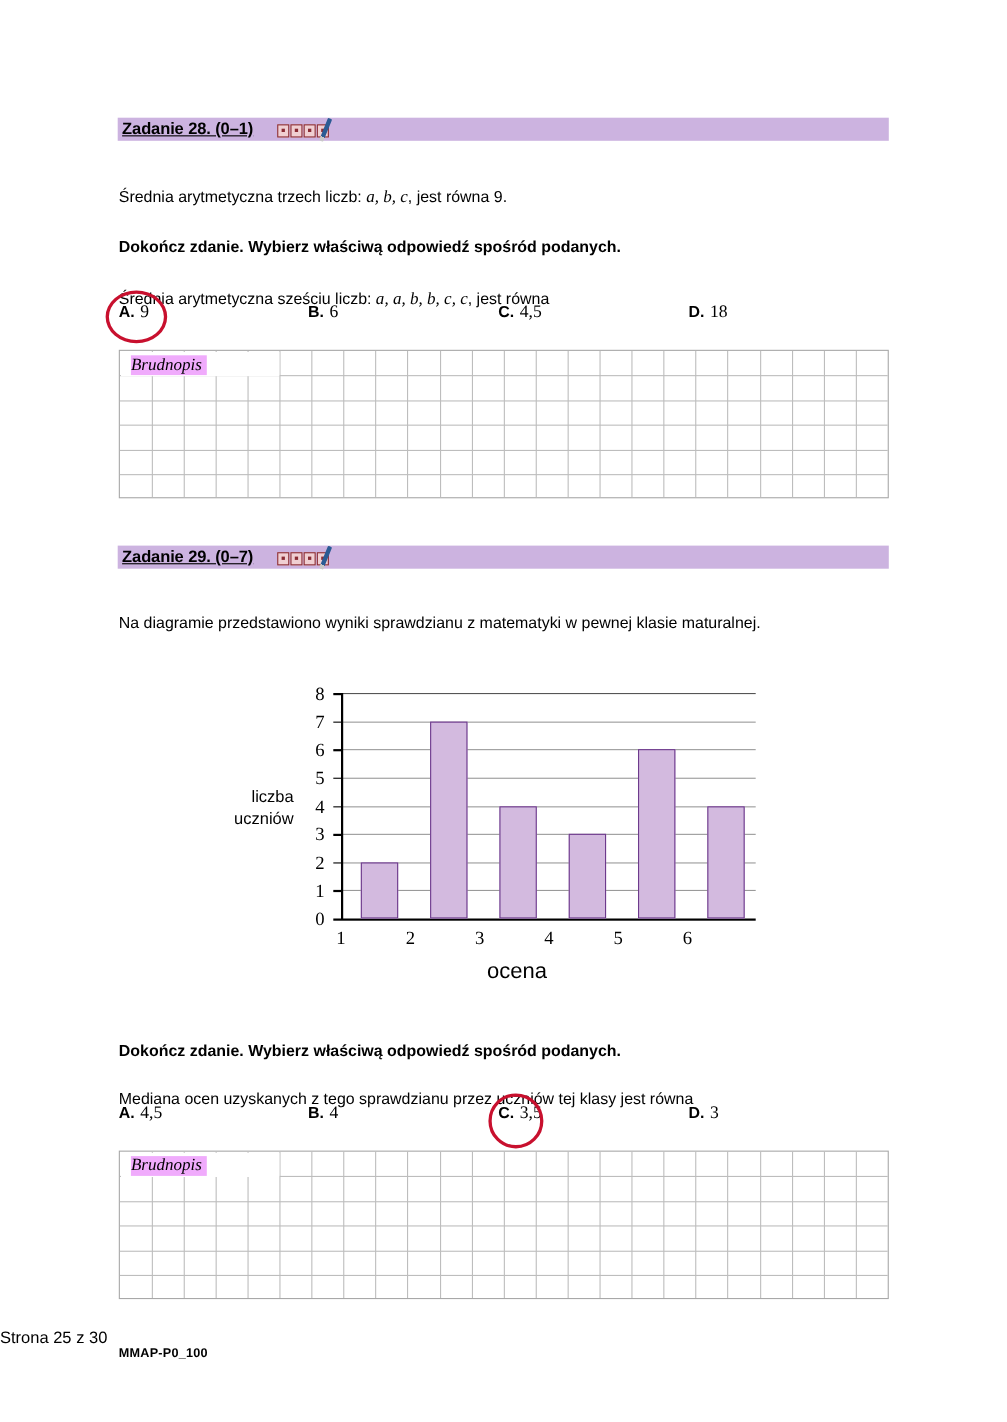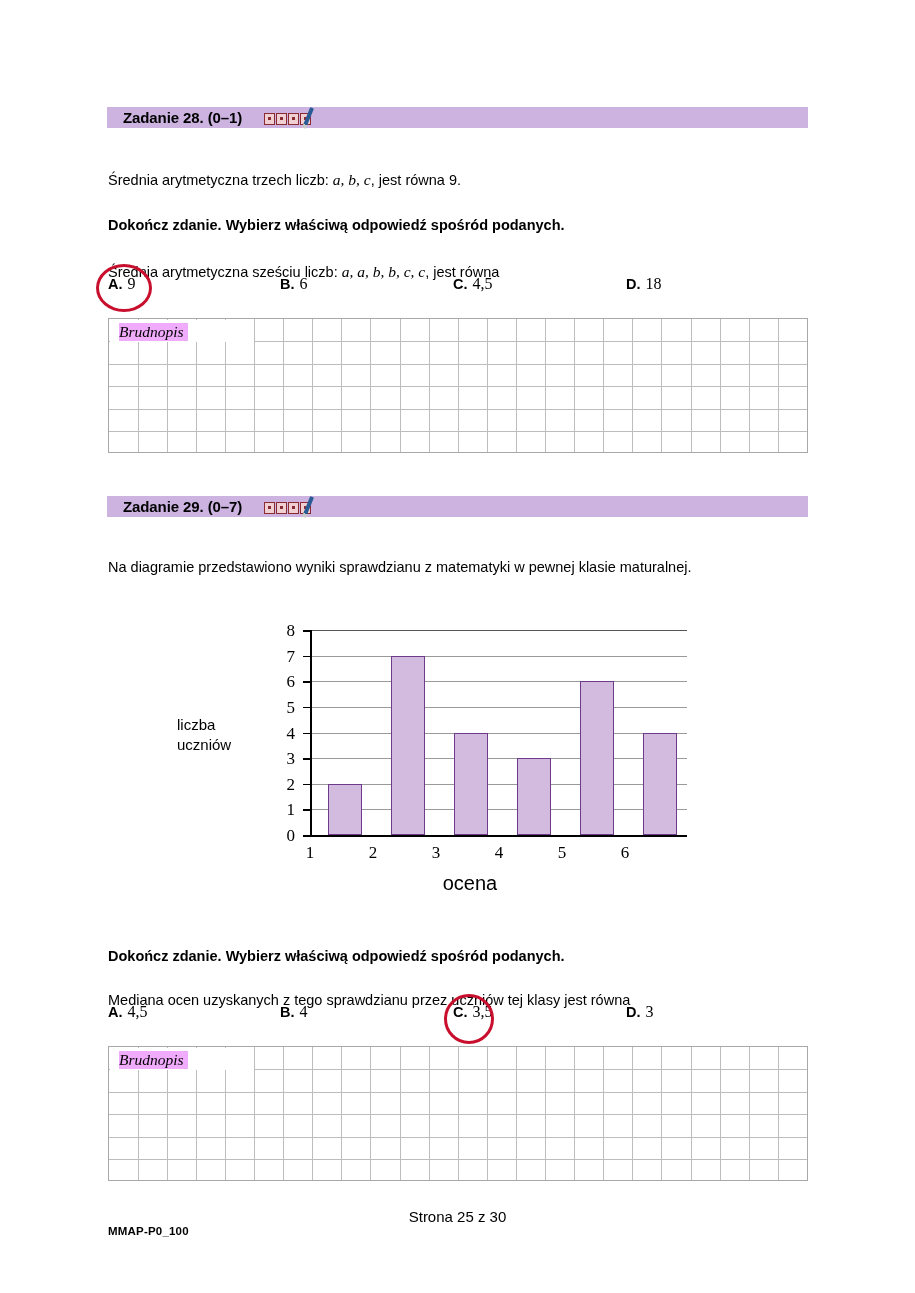--- a/index.html
+++ b/index.html
@@ -28,22 +28,23 @@
     width: 701px;
     height: 21px;
     background: #ccb3e0;
     display: flex;
     align-items: center;
   }
   .task-title {
     font-size: 15px;
     font-weight: bold;
     letter-spacing: -0.1px;
-    margin-left: 16px;
+    margin-left: 4px;
     white-space: nowrap;
+    text-decoration: underline;
   }
   .marker-icon {
     position: relative;
     margin-left: 22px;
     width: 52px;
     height: 20px;
   }
   .boxes {
     position: absolute;
     left: 0; top: 5px;
@@ -228,29 +229,29 @@
     position: absolute;
     font-family: "Liberation Sans", sans-serif;
     font-size: 20px;
     text-align: center;
   }
   .axis-name-y {
     position: absolute;
     font-family: "Liberation Sans", sans-serif;
     font-size: 15px;
     line-height: 20px;
+    text-align: right;
     width: 90px;
   }
 
   
   .footer-page {
     position: absolute;
     left: 0; right: 0;
     top: 1208px;
-    text-align: center;
     font-size: 15px;
   }
   .footer-code {
     position: absolute;
     left: 108px;
     top: 1225px;
     font-size: 11.5px;
     font-weight: bold;
     letter-spacing: 0.2px;
   }

